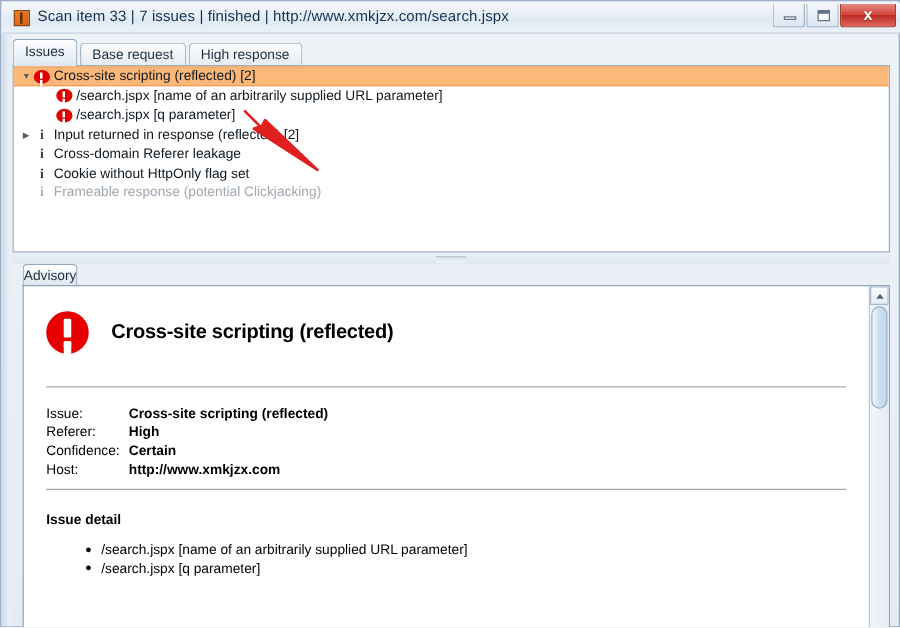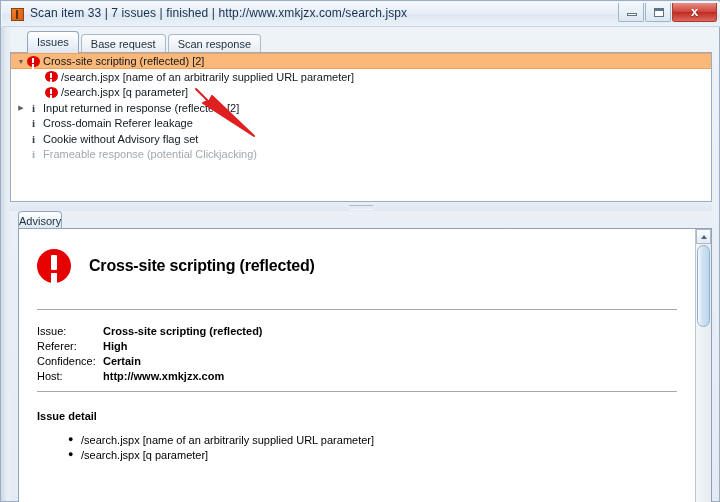--- a/index.html
+++ b/index.html
@@ -114,21 +114,21 @@
     font-size: 13px;
     font-weight: bold;
     color: #ffffff;
     font-family: "Liberation Sans", sans-serif;
     text-shadow: 0 1px 1px rgba(0,0,0,.35);
   }
 
   
   .tabstrip {
     position: absolute;
-    left: 26px; top: 30px;
+    left: 9px; top: 30px;
     height: 22px;
     display: flex;
     align-items: flex-end;
   }
   .tab {
     height: 19px;
     padding: 0 9px;
     font-size: 11px;
     color: #1d2d3e;
     line-height: 19px;
@@ -462,21 +462,21 @@
     <div class="left-edge"></div>
 
     <div class="tabstrip">
       <div class="tab active">
         <span>Issues</span>
       </div>
       <div class="tab">
         <span>Base request</span>
       </div>
       <div class="tab">
-        <span>Scan response</span>
+        <span>High response</span>
       </div>
     </div>
 
     <div class="issues-panel">
       <div class="tree">
 
         <div class="tree-row selected" style="padding-left:4px;">
           <span class="twisty">▼</span>
           <span class="icon-err"></span>
           <span class="tree-label">Cross-site scripting (reflected) [2]</span>
@@ -502,21 +502,21 @@
 
         <div class="tree-row" style="padding-left:4px;">
           <span class="twisty none">▶</span>
           <span class="icon-info">i</span>
           <span class="tree-label">Cross-domain Referer leakage</span>
         </div>
 
         <div class="tree-row" style="padding-left:4px;">
           <span class="twisty none">▶</span>
           <span class="icon-info">i</span>
-          <span class="tree-label">Cookie without Advisory flag set</span>
+          <span class="tree-label">Cookie without HttpOnly flag set</span>
         </div>
 
         <div class="tree-row" style="padding-left:4px;">
           <span class="twisty none">▶</span>
           <span class="icon-info dim">i</span>
           <span class="tree-label dim">Frameable response (potential Clickjacking)</span>
         </div>
 
       </div>
     </div>

